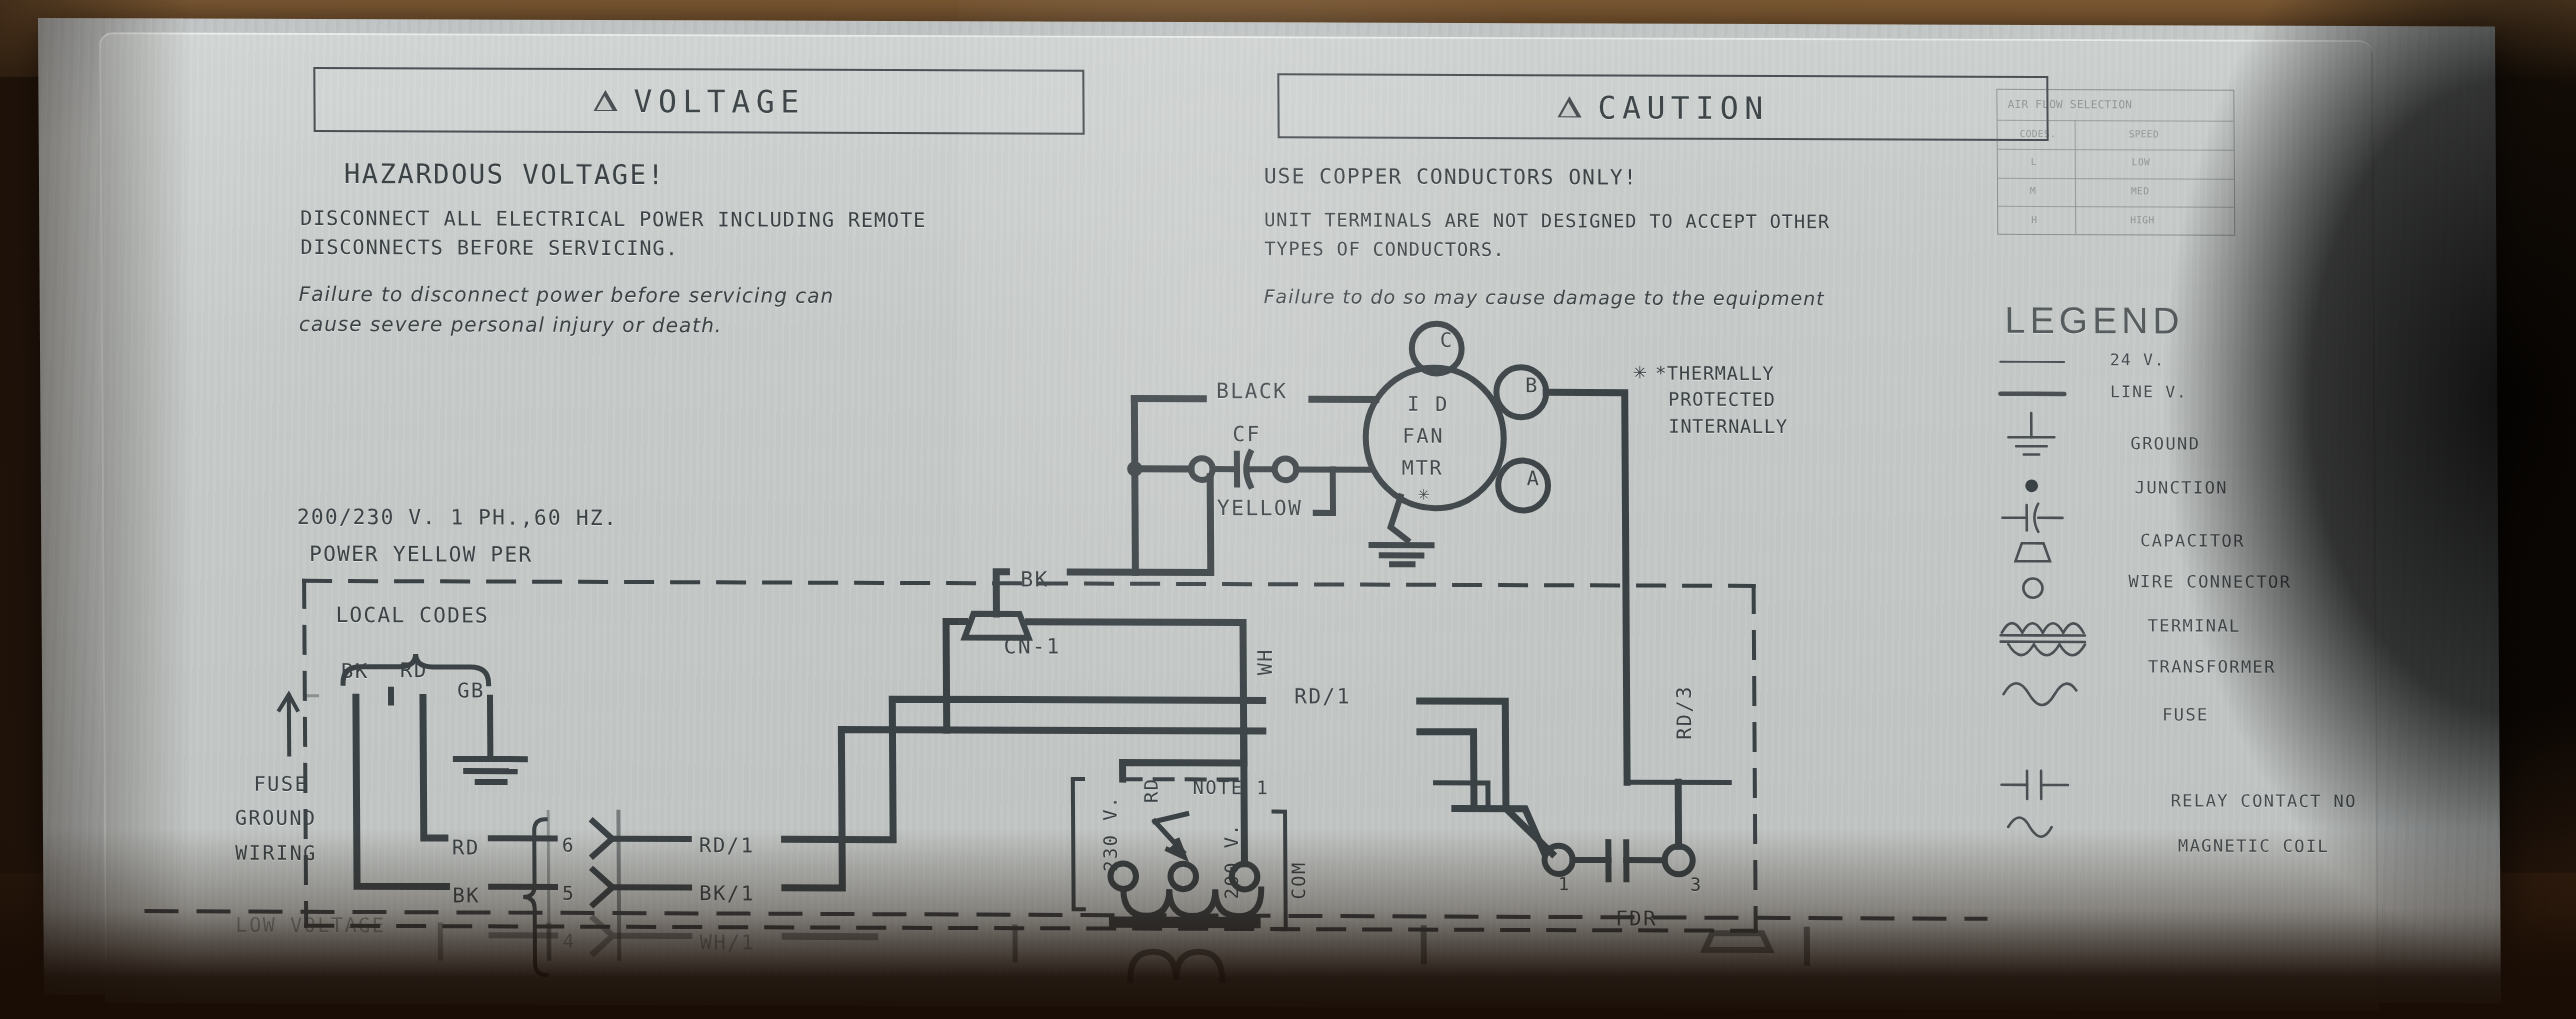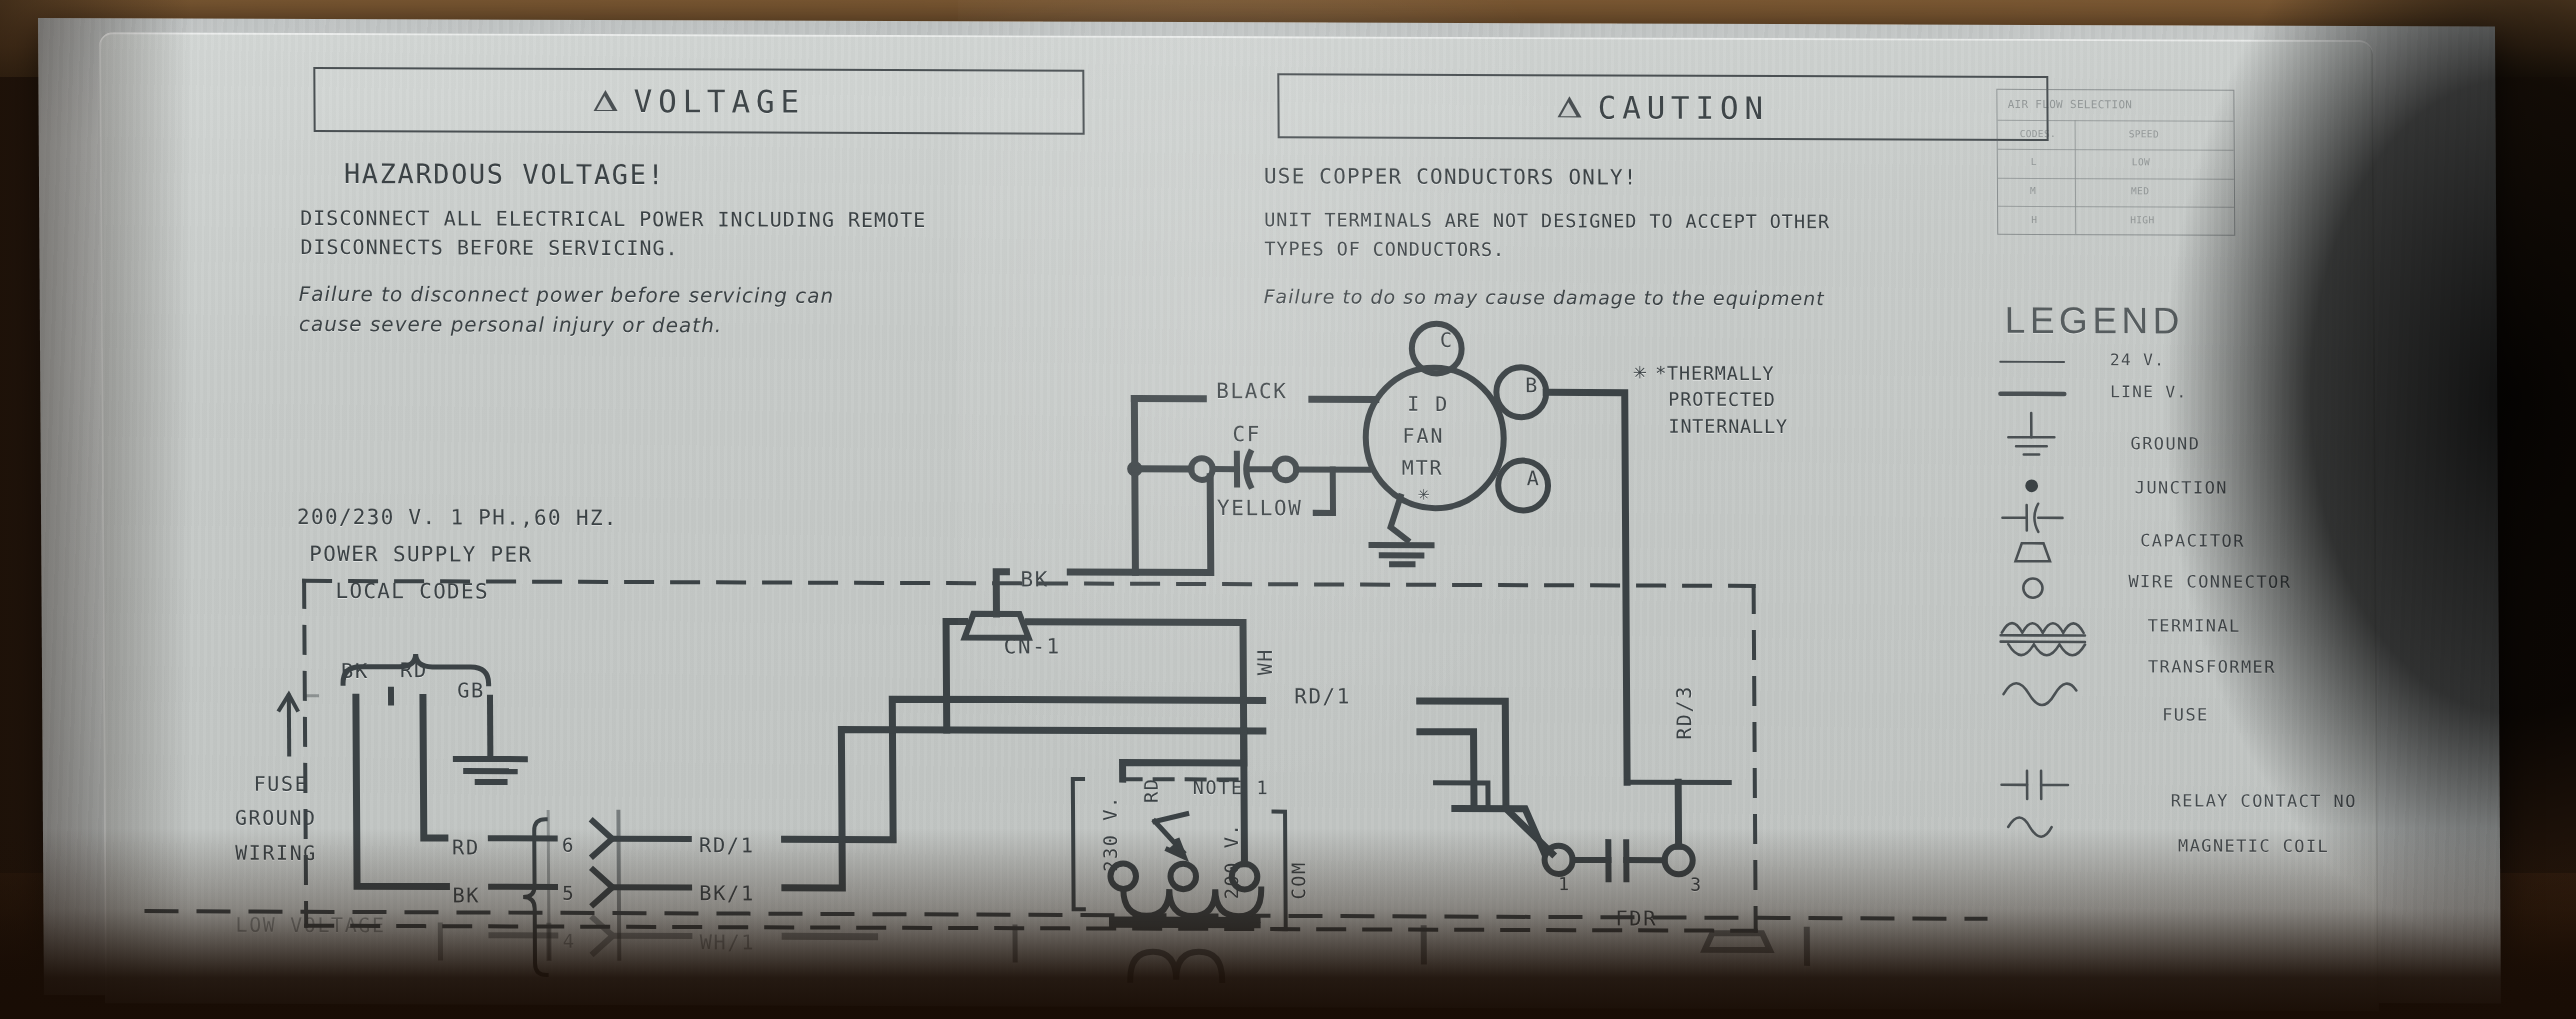--- a/index.html
+++ b/index.html
@@ -196,22 +196,22 @@
     <div class="lgtxt" style="left:2094px;top:452px;font-size:17px;">JUNCTION</div>
     <div class="lgtxt" style="left:2099px;top:505px;font-size:17px;">CAPACITOR</div>
     <div class="lgtxt" style="left:2087px;top:546px;font-size:17px;">WIRE CONNECTOR</div>
     <div class="lgtxt" style="left:2106px;top:590px;font-size:17px;">TERMINAL</div>
     <div class="lgtxt" style="left:2106px;top:631px;font-size:17px;">TRANSFORMER</div>
     <div class="lgtxt" style="left:2120px;top:679px;font-size:17px;">FUSE</div>
     <div class="lgtxt" style="left:2128px;top:765px;font-size:17px;">RELAY CONTACT NO</div>
     <div class="lgtxt" style="left:2135px;top:810px;font-size:17px;">MAGNETIC COIL</div>
 
     <div class="ink sc" style="left:256px;top:486px;font-size:21px;letter-spacing:1.3px;">200/230 V. 1 PH.,60 HZ.</div>
-    <div class="ink sc" style="left:268px;top:523px;font-size:21px;letter-spacing:1.3px;">POWER SUPPLY PER</div>
-    <div class="ink sc" style="left:294px;top:560px;font-size:21px;letter-spacing:1.3px;">LOCAL CODES</div>
+    <div class="ink sc" style="left:268px;top:523px;font-size:21px;letter-spacing:1.3px;">POWER YELLOW PER</div>
+    <div class="ink sc" style="left:294px;top:584px;font-size:21px;letter-spacing:1.3px;">LOCAL CODES</div>
 
     <div class="ink sc" style="left:1615px;top:339px;font-size:18.5px;letter-spacing:0.8px;">*THERMALLY</div>
     <div class="ink sc" style="left:1628px;top:365px;font-size:18.5px;letter-spacing:0.8px;">PROTECTED</div>
     <div class="ink sc" style="left:1628px;top:392px;font-size:18.5px;letter-spacing:0.8px;">INTERNALLY</div>
 
     <div class="ink sc" style="left:211px;top:753px;font-size:20px;letter-spacing:1.6px;">FUSE</div>
     <div class="ink sc" style="left:192px;top:787px;font-size:20px;letter-spacing:1.6px;">GROUND</div>
     <div class="ink sc" style="left:192px;top:822px;font-size:20px;letter-spacing:1.6px;">WIRING</div>
     <div class="ink sc" style="left:192px;top:894px;font-size:20px;letter-spacing:1.6px;opacity:.45;">LOW VOLTAGE</div>
 

